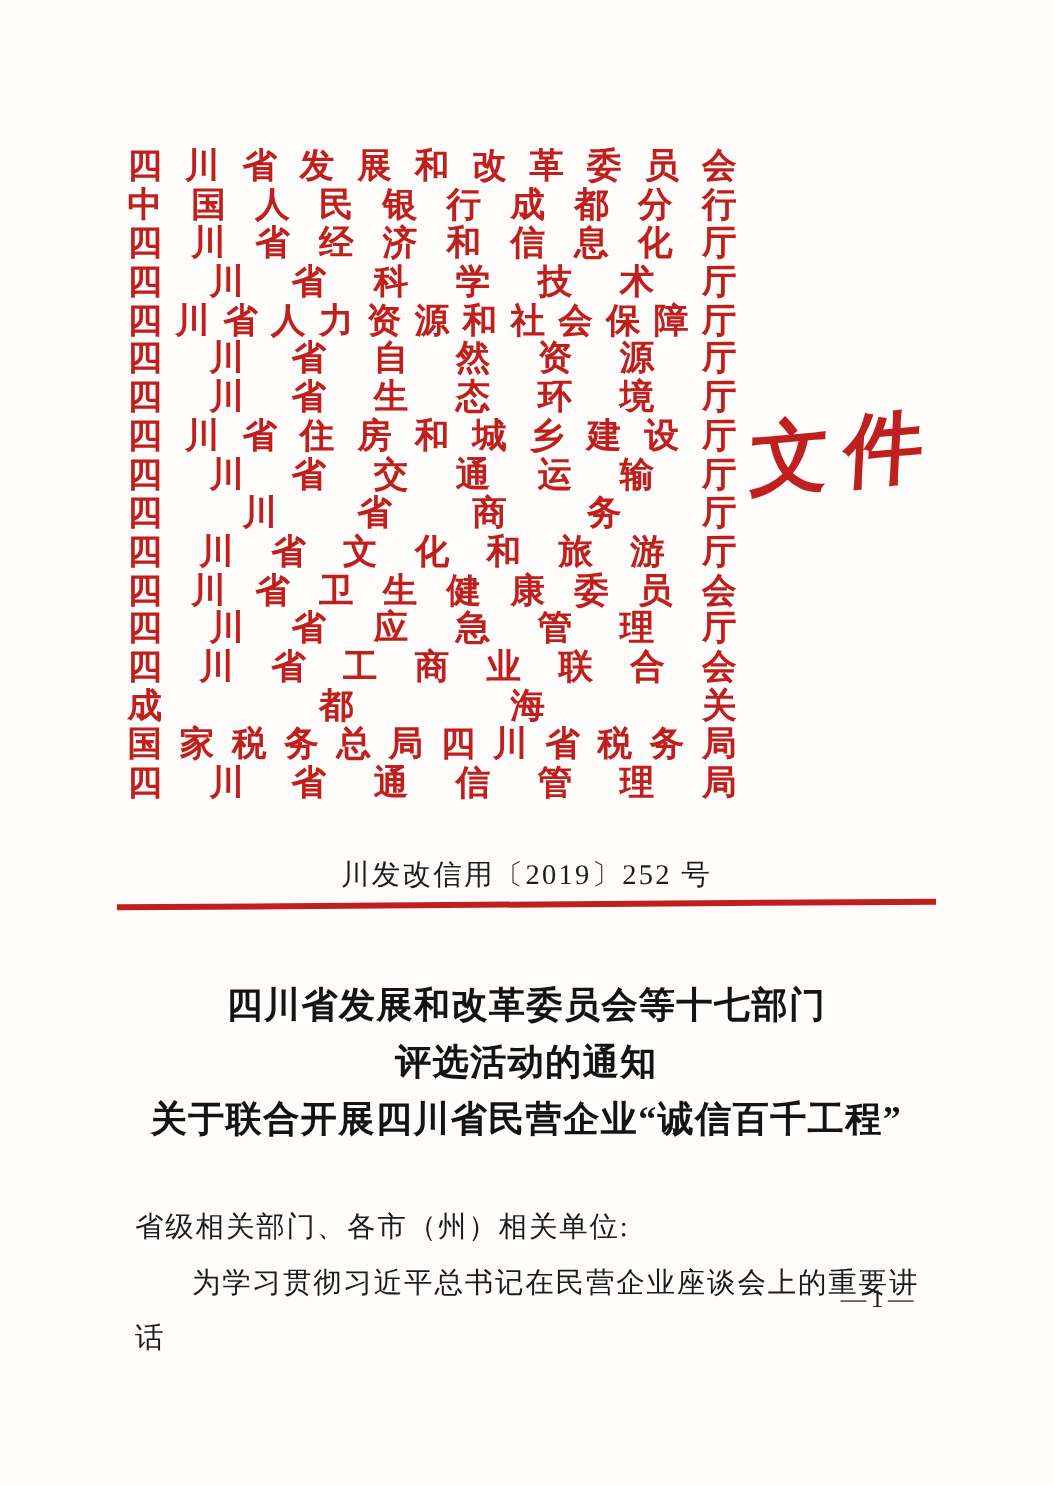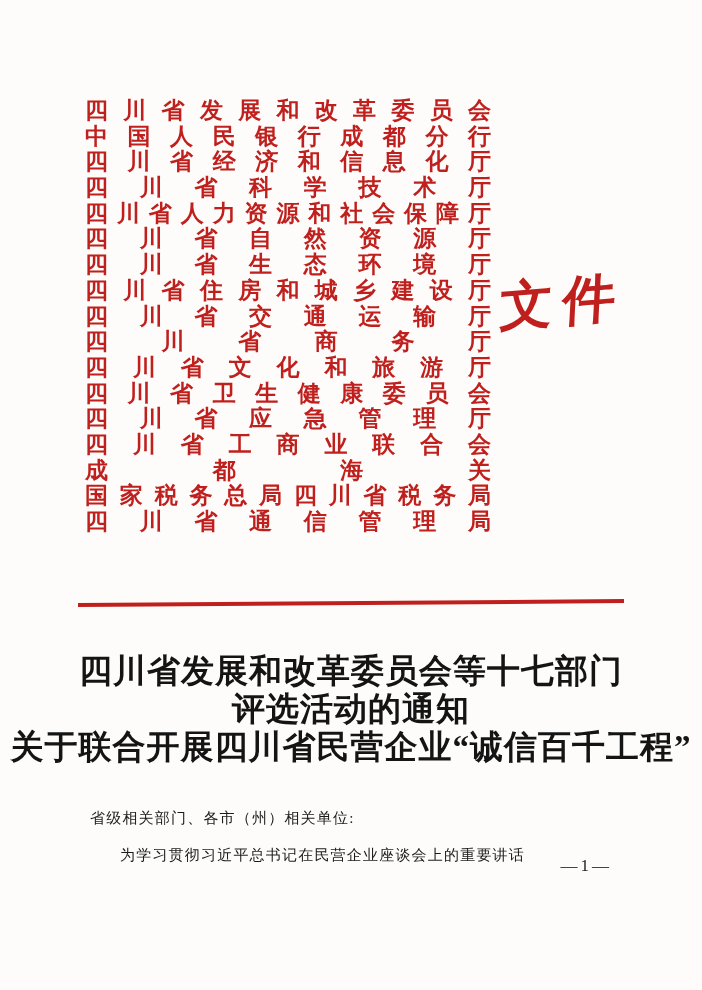--- a/index.html
+++ b/index.html
@@ -72,33 +72,33 @@
     background: #c0201d;
     transform: rotate(-0.4deg);
   }
   
   .doc-title {
     position: absolute;
     left: 0;
     top: 652px;
     width: 100%;
     text-align: center;
-    font-size: 33px;
+    font-size: 24px;
     font-weight: bold;
     line-height: 38px;
     color: #141414;
     letter-spacing: 1px;
   }
   
   .doc-body {
     position: absolute;
     left: 90px;
     top: 800px;
     width: 524px;
-    font-size: 15px;
+    font-size: 19px;
     line-height: 37px;
     letter-spacing: 1.2px;
     color: #1b1b1b;
   }
   .doc-body .indent {
     text-indent: 2em;
   }
   
   .page-number {
     position: absolute;
@@ -300,20 +300,21 @@
         <span>通</span>
         <span>信</span>
         <span>管</span>
         <span>理</span>
         <span>局</span>
       </div>
     </div>
 
   <div class="file-stamp">文件</div>
 
+  <div class="doc-number">川发改信用〔2019〕252 号</div>
 
   <div class="red-rule"></div>
 
   <div class="doc-title">
     <div>四川省发展和改革委员会等十七部门</div>
     <div>评选活动的通知</div>
     <div>关于联合开展四川省民营企业“诚信百千工程”</div>
   </div>
 
   <div class="doc-body">

